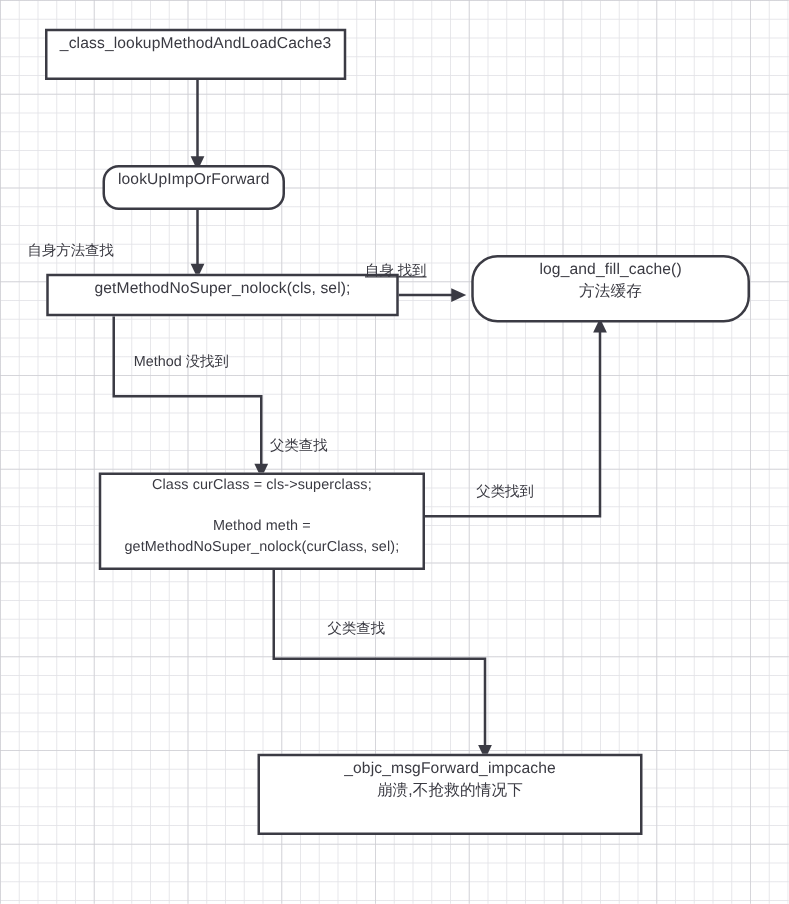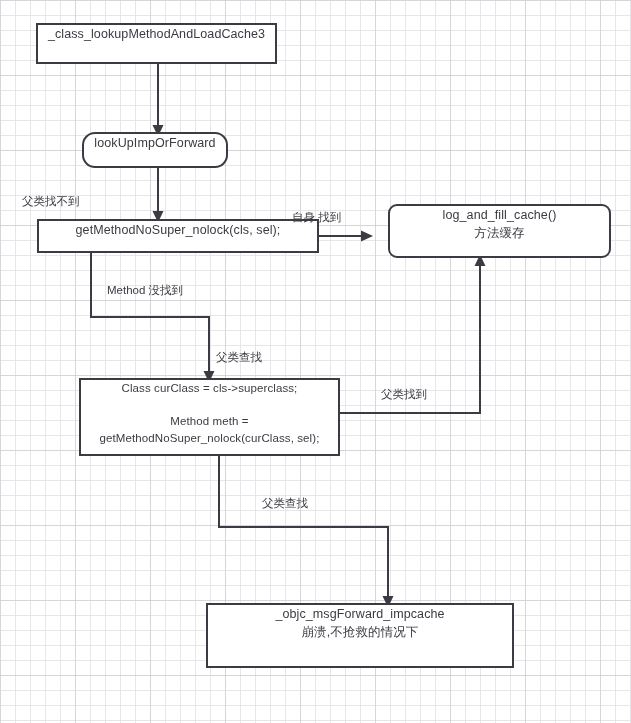--- a/index.html
+++ b/index.html
@@ -49,22 +49,21 @@
     text-align: center;
     line-height: 1.45;
     letter-spacing: 0.1px;
   }
   .node-text {
     display: block;
     white-space: pre-line;
     padding: 0 6px;
   }
   .rounded {
-    border-radius: 9px;
-    margin-left: 11px;
+    border-radius: 21px;
   }
   .edge-label {
     position: absolute;
     color: #3a3a42;
     white-space: nowrap;
     background: transparent;
     line-height: 1;
   }
 </style>
 </head>
@@ -135,23 +134,23 @@
 
 Method meth =
 getMethodNoSuper_nolock(curClass, sel);</span>
   </div>
 
   <div class="node" style="left:206px; top:603px; width:308px; height:65px; font-size:12.5px;">
     <span class="node-text">_objc_msgForward_impcache
 崩溃,不抢救的情况下</span>
   </div>
 
-  <div class="edge-label" style="left:22px; top:196px; font-size:11.5px;">父类找不到</div>
+  <div class="edge-label" style="left:22px; top:196px; font-size:11.5px;">自身方法查找</div>
 
-  <div class="edge-label" style="left:292px; top:212px; font-size:11.5px;">自身 找到</div>
+  <div class="edge-label" style="left:292px; top:212px; font-size:11.5px;text-decoration:underline;">自身 找到</div>
 
   <div class="edge-label" style="left:107px; top:285px; font-size:11.5px;">Method 没找到</div>
 
   <div class="edge-label" style="left:216px; top:352px; font-size:11.5px;">父类查找</div>
 
   <div class="edge-label" style="left:381px; top:389px; font-size:11.5px;">父类找到</div>
 
   <div class="edge-label" style="left:262px; top:498px; font-size:11.5px;">父类查找</div>
 
 </div>

